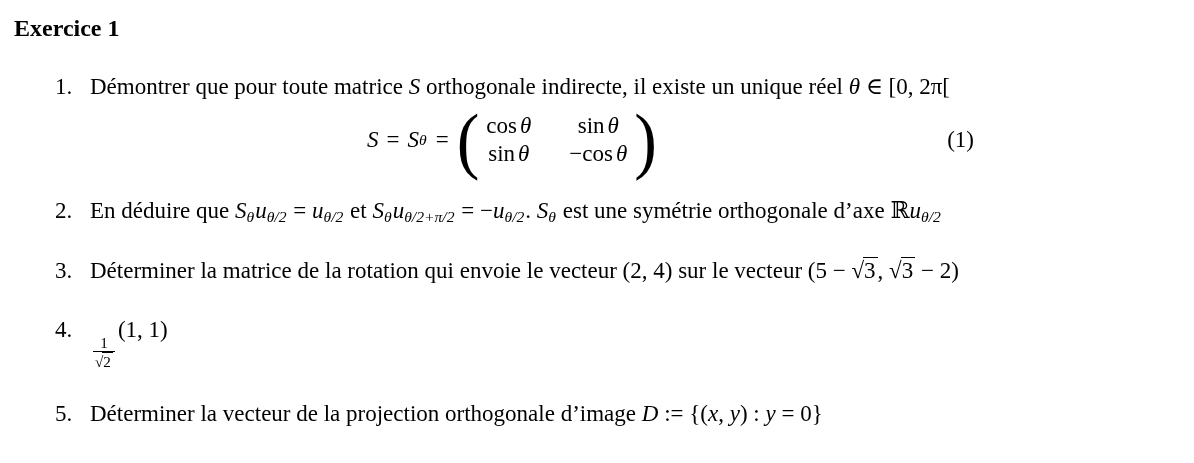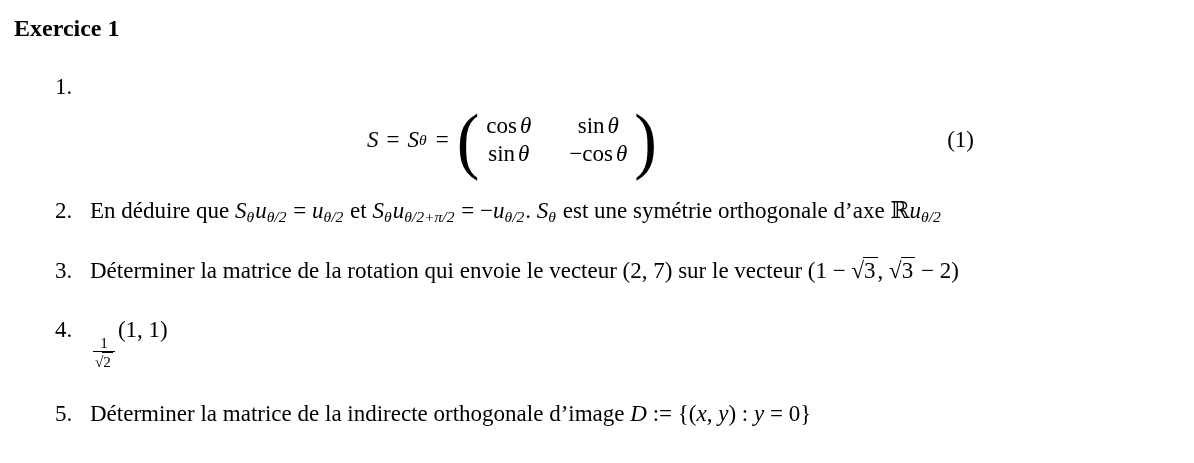--- a/index.html
+++ b/index.html
@@ -64,20 +64,21 @@
 </head>
 <body>
 
 <div class="page">
 
   <div class="title">Exercice 1</div>
 
   <div class="item" style="margin-bottom:4px;">
     <span class="lnum">1.</span>
     <div class="content">
+      <div class="line nowrap"><span>Démontrer que pour toute matrice </span><span class="mi">S</span><span> orthogonale indirecte, il existe un unique réel </span><span class="mi">θ</span><span> ∈ [0, 2π[</span></div>
     </div>
   </div>
 
   <div class="equation">
     <div class="eq-math">
         <span class="mi">S</span>
         <span class="mo">=</span>
         <span class="mi">S</span>
         <span class="msub">θ</span>
         <span class="mo">=</span>
@@ -96,34 +97,34 @@
   <div class="item">
     <span class="lnum">2.</span>
     <div class="content">
       <div class="line nowrap"><span>En déduire que </span><span class="mi">S</span><span class="msub">θ</span><span class="mi">u</span><span class="msub">θ/2</span><span> = </span><span class="mi">u</span><span class="msub">θ/2</span><span> et </span><span class="mi">S</span><span class="msub">θ</span><span class="mi">u</span><span class="msub">θ/2+π/2</span><span> = −</span><span class="mi">u</span><span class="msub">θ/2</span><span>. </span><span class="mi">S</span><span class="msub">θ</span><span> est une symétrie orthogonale d’axe </span><span class="bb">ℝ</span><span class="mi">u</span><span class="msub">θ/2</span></div>
     </div>
   </div>
 
   <div class="item">
     <span class="lnum">3.</span>
     <div class="content">
-      <div class="line nowrap"><span>Déterminer la matrice de la rotation qui envoie le vecteur (2, 7) sur le vecteur (1 − </span><span class="sqrt"><span class="sqrt-sign">√</span><span class="rad">3</span></span><span>, </span><span class="sqrt"><span class="sqrt-sign">√</span><span class="rad">3</span></span><span> − 2)</span></div>
+      <div class="line nowrap"><span>Déterminer la matrice de la rotation qui envoie le vecteur (2, 4) sur le vecteur (5 − </span><span class="sqrt"><span class="sqrt-sign">√</span><span class="rad">3</span></span><span>, </span><span class="sqrt"><span class="sqrt-sign">√</span><span class="rad">3</span></span><span> − 2)</span></div>
     </div>
   </div>
 
   <div class="item">
     <span class="lnum">4.</span>
     <div class="content">
       <div class="line nowrap"><span class="frac">
             <span class="fnum">1</span>
             <span class="fden"><span class="sqrt-sign">√</span><span class="rad">2</span></span>
           </span><span>(1, 1)</span></div>
     </div>
   </div>
 
   <div class="item">
     <span class="lnum">5.</span>
     <div class="content">
-      <div class="line nowrap"><span>Déterminer la matrice de la indirecte orthogonale d’image </span><span class="mi">D</span><span> := {(</span><span class="mi">x</span><span>, </span><span class="mi">y</span><span>) : </span><span class="mi">y</span><span> = 0}</span></div>
+      <div class="line nowrap"><span>Déterminer la vecteur de la projection orthogonale d’image </span><span class="mi">D</span><span> := {(</span><span class="mi">x</span><span>, </span><span class="mi">y</span><span>) : </span><span class="mi">y</span><span> = 0}</span></div>
     </div>
   </div>
 
 </div>
 
 </body></html>

